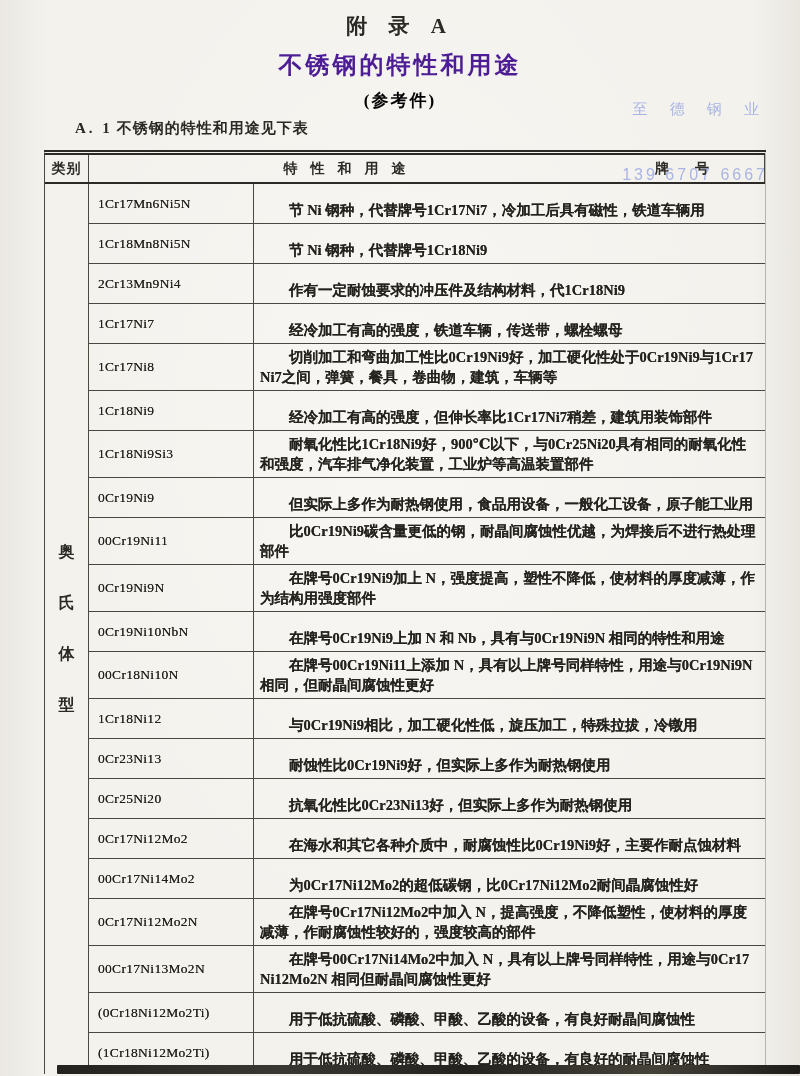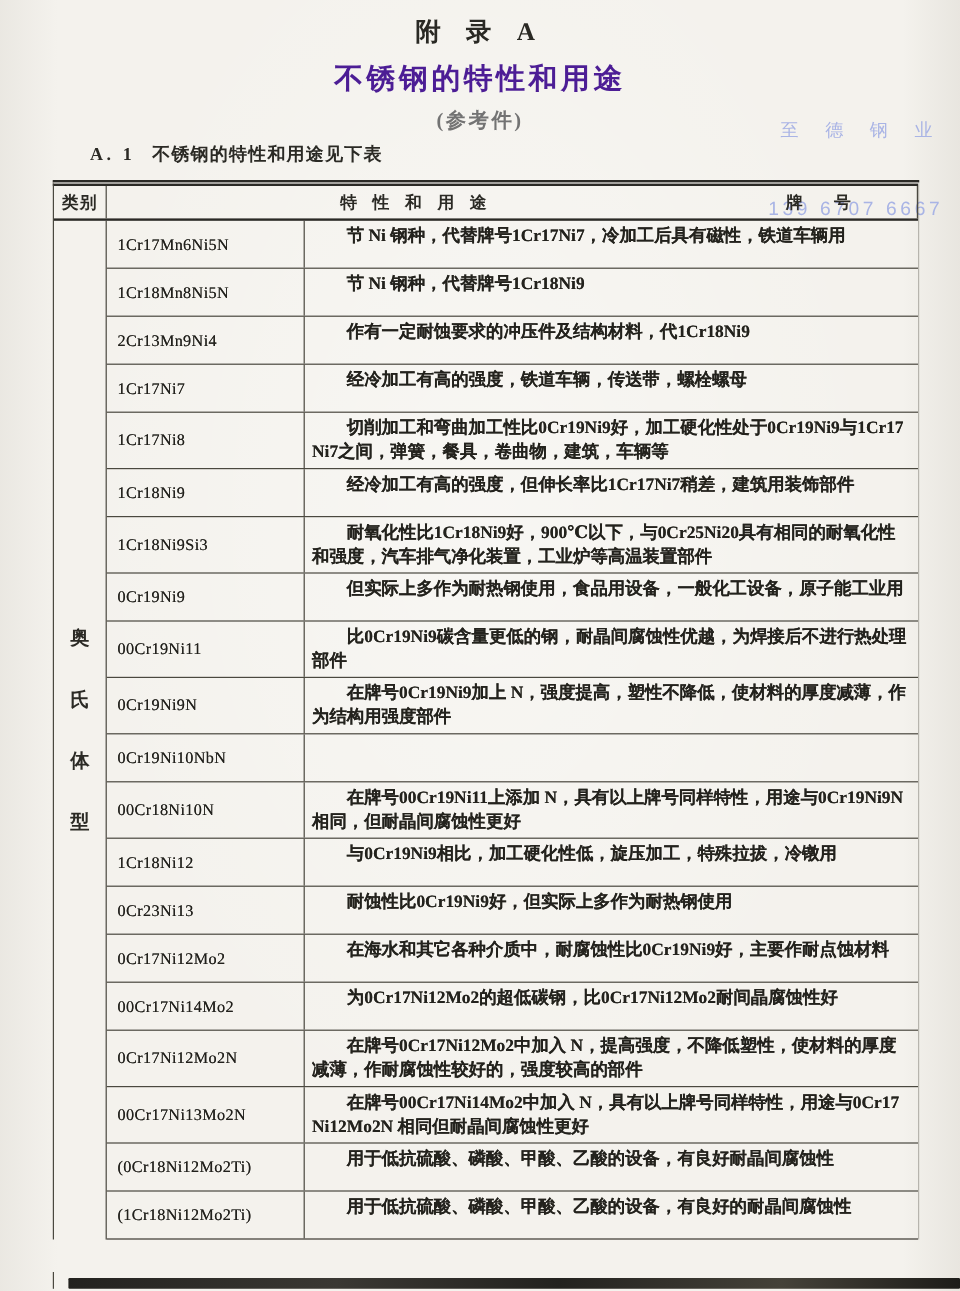--- a/index.html
+++ b/index.html
@@ -14,29 +14,29 @@
   .paper-shade{
     position:absolute;inset:0;pointer-events:none;
     background:
       radial-gradient(ellipse at 50% 40%, rgba(255,255,255,0.35), rgba(0,0,0,0) 60%),
       linear-gradient(90deg, rgba(190,185,175,0.18), rgba(0,0,0,0) 6%, rgba(0,0,0,0) 94%, rgba(190,185,175,0.22));
   }
   
   .title-block{position:absolute;top:12px;left:0;width:100%;text-align:center;}
   .title1{font-size:21px;font-weight:bold;letter-spacing:8px;color:#2a2924;}
   .title2{font-size:24px;font-weight:bold;letter-spacing:3px;margin-top:9px;color:#4c1d95;}
-  .title3{font-size:17px;font-weight:bold;letter-spacing:2px;margin-top:8px;color:#737373;}
+  .title3{font-size:17px;font-weight:bold;letter-spacing:2px;margin-top:8px;color:#000000;}
   .section-heading{
     position:absolute;top:119px;left:75px;
     font-size:15px;font-weight:bold;letter-spacing:1px;color:#2b2a25;
   }
-  .section-heading .sec-no{margin-right:14px;letter-spacing:3px;text-align:center;}
+  .section-heading .sec-no{margin-right:4px;letter-spacing:3px;text-align:center;}
   
   .watermark{
-    position:absolute;top:98px;right:14px;text-align:right;
+    position:absolute;top:98px;right:32px;text-align:right;
     font-family:"Liberation Sans","DejaVu Sans",sans-serif;
     line-height:21px;pointer-events:none;
   }
   .wm-name{font-size:15px;letter-spacing:9px;}
   .wm-phone{font-size:16px;letter-spacing:3px;margin-top:45px;}
   
   .steel-table{
     position:absolute;top:150px;left:44px;width:722px;
     border-top:5px double #2b2a26;
     border-left:1px solid #4a483f;
@@ -72,21 +72,21 @@
   }
   .row:last-child{border-bottom:1px solid #3a3831;}
   .grade-cell{
     width:165px;border-right:1px solid #4a483f;
     display:flex;align-items:center;
     padding:3px 12px 3px 9px;box-sizing:border-box;
     font-size:13.5px;letter-spacing:0.3px;color:#21201c;
     text-shadow:0 0 0.5px #4b4a44;
   }
   .desc-cell{
-    flex:1;display:flex;align-items:flex-start;min-width:0;
+    flex:1;display:flex;align-items:flex-end;min-width:0;
     padding:3px 8px 3px 6px;box-sizing:border-box;
   }
   .desc-cell p{
     margin:0;font-size:14.5px;line-height:20px;
     text-indent:2em;color:#23221d;font-weight:bold;
     text-shadow:0 0 0.5px #55534c;
     word-break:break-all;
   }
   
   .bottom-bar{
@@ -197,20 +197,23 @@
 
   <div class="row">
     <div class="grade-cell">0Cr19Ni9N</div>
     <div class="desc-cell">
       <p>在牌号0Cr19Ni9加上 N，强度提高，塑性不降低，使材料的厚度减薄，作为结构用强度部件</p>
     </div>
   </div>
 
   <div class="row">
     <div class="grade-cell">0Cr19Ni10NbN</div>
+    <div class="desc-cell">
+      <p>在牌号0Cr19Ni9上加 N 和 Nb，具有与0Cr19Ni9N 相同的特性和用途</p>
+    </div>
   </div>
 
   <div class="row">
     <div class="grade-cell">00Cr18Ni10N</div>
     <div class="desc-cell">
       <p>在牌号00Cr19Ni11上添加 N，具有以上牌号同样特性，用途与0Cr19Ni9N 相同，但耐晶间腐蚀性更好</p>
     </div>
   </div>
 
   <div class="row">
@@ -220,20 +223,26 @@
     </div>
   </div>
 
   <div class="row">
     <div class="grade-cell">0Cr23Ni13</div>
     <div class="desc-cell">
       <p>耐蚀性比0Cr19Ni9好，但实际上多作为耐热钢使用</p>
     </div>
   </div>
 
+  <div class="row">
+    <div class="grade-cell">0Cr25Ni20</div>
+    <div class="desc-cell">
+      <p>抗氧化性比0Cr23Ni13好，但实际上多作为耐热钢使用</p>
+    </div>
+  </div>
 
   <div class="row">
     <div class="grade-cell">0Cr17Ni12Mo2</div>
     <div class="desc-cell">
       <p>在海水和其它各种介质中，耐腐蚀性比0Cr19Ni9好，主要作耐点蚀材料</p>
     </div>
   </div>
 
   <div class="row">
     <div class="grade-cell">00Cr17Ni14Mo2</div>

